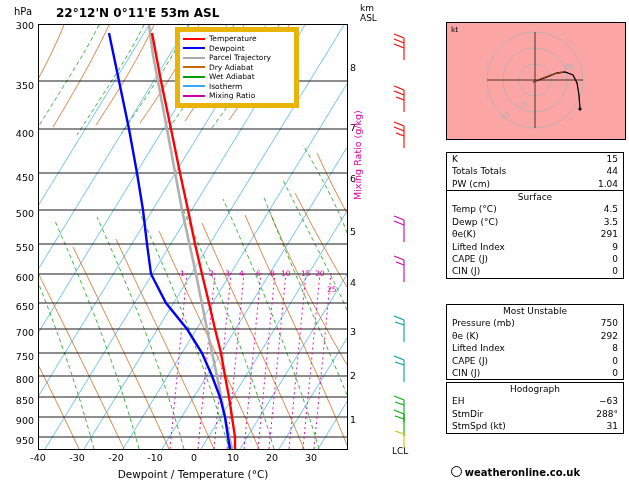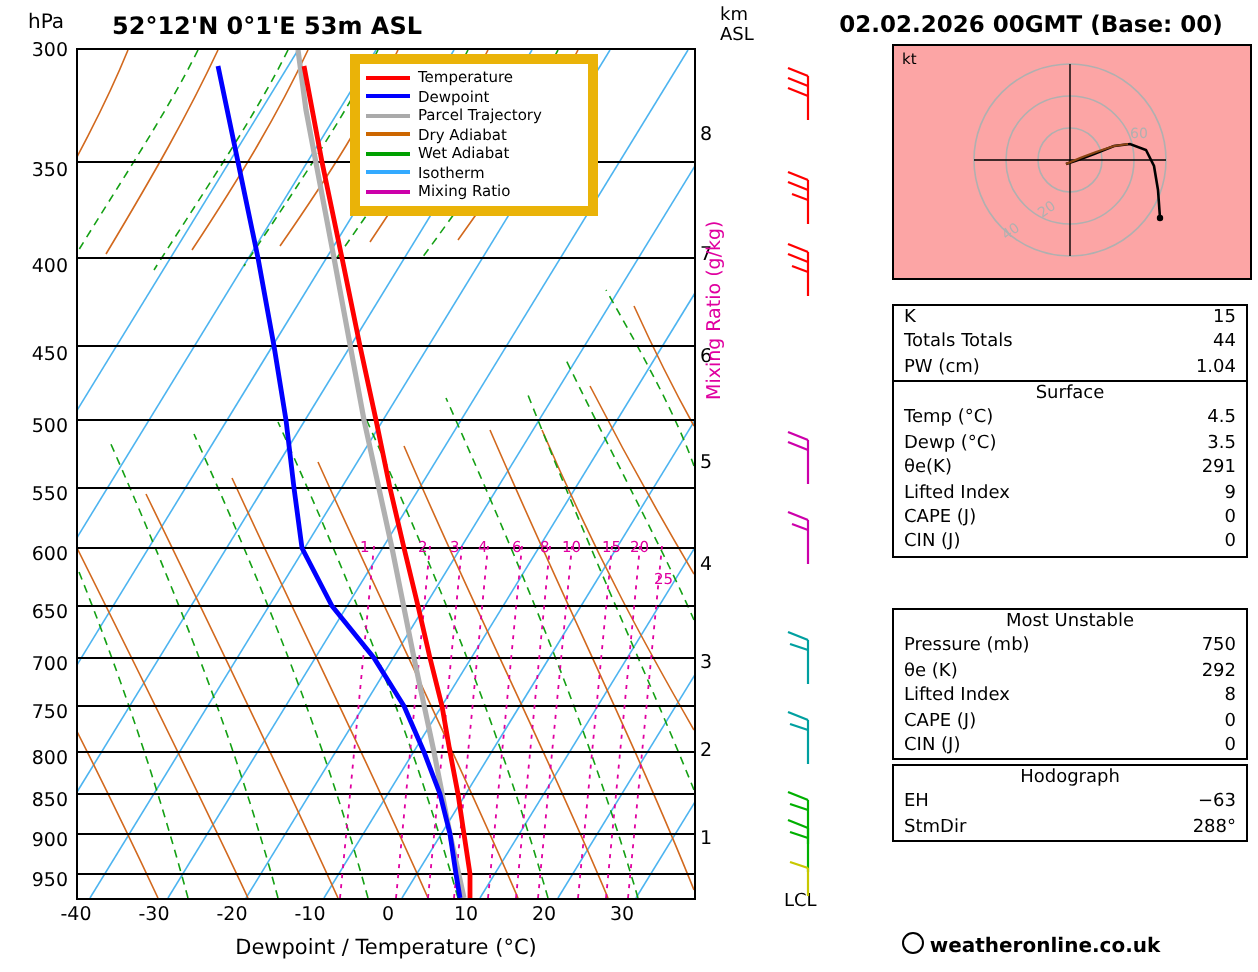--- a/index.html
+++ b/index.html
@@ -52,21 +52,21 @@
   .globe{display:inline-block;width:9px;height:9px;border:1px solid #000;border-radius:50%;margin-right:3px;vertical-align:-1px;}
 </style>
 </head>
 <body>
 
 <div class="root">
 
   <div id="skewt">
 
     <div id="hpa-label">hPa</div>
-    <div id="skew-title">52°12'N 0°1'E 53m ASL</div>
+    <div id="skew-title">22°12'N 0°11'E 53m ASL</div>
     <div id="km-label">km<br>ASL</div>
 
     <div class="ytick" style="top:20px">300</div>
     <div class="ytick" style="top:80px">350</div>
     <div class="ytick" style="top:128px">400</div>
     <div class="ytick" style="top:172px">450</div>
     <div class="ytick" style="top:208px">500</div>
     <div class="ytick" style="top:242px">550</div>
     <div class="ytick" style="top:272px">600</div>
     <div class="ytick" style="top:301px">650</div>
@@ -274,21 +274,20 @@
       </g>
       <g stroke="#c8c800" stroke-width="1.1" fill="none">
         <line x1="12" y1="410" x2="12" y2="424"></line>
           <line x1="12" y1="410" x2="3" y2="407"></line>
       </g>
     </svg>
   </div>
 
   <div id="rightcol">
 
-    <div id="rt-title">02.02.2026 00GMT (Base: 00)</div>
 
     <div id="hodobox">
       <div id="kt-label">kt</div>
       <svg width="176" height="114" viewBox="0 0 176 114">
         <g stroke="#b0b0b0" fill="none" stroke-width="0.8">
           <circle cx="88" cy="57" r="16"></circle>
           <circle cx="88" cy="57" r="32"></circle>
           <circle cx="88" cy="57" r="48"></circle>
         </g>
         <g stroke="#000000" stroke-width="0.7">
@@ -376,19 +375,23 @@
     <div class="tbl" id="tbl-hodo">
       <div class="tcenter">Hodograph</div>
       <div class="trow">
         <span class="tlabel">EH</span>
         <span class="tval">−63</span>
       </div>
       <div class="trow">
         <span class="tlabel">StmDir</span>
         <span class="tval">288°</span>
       </div>
+      <div class="trow">
+        <span class="tlabel">StmSpd (kt)</span>
+        <span class="tval">31</span>
+      </div>
     </div>
 
     <div id="credit">
       <span class="globe"></span><span>weatheronline.co.uk</span>
     </div>
   </div>
 </div>
 
 </body></html>

